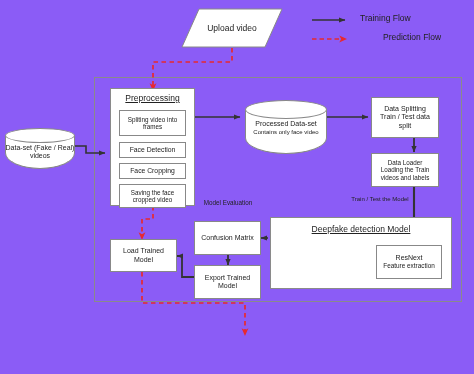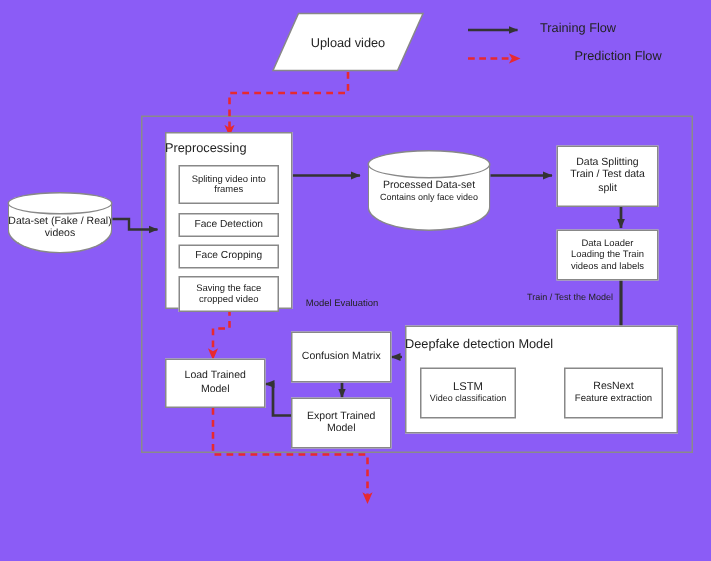--- a/index.html
+++ b/index.html
@@ -45,23 +45,24 @@
 
   
   .frame {
     position: absolute;
     box-sizing: border-box;
     border: 1px solid #8a8a8a;
     background: transparent;
   }
   .frame-title {
     position: absolute;
-    text-align: left;
+    text-align: center;
     color: #222;
     background: transparent;
+    text-decoration: underline;
   }
   .freetext {
     position: absolute;
     text-align: center;
     color: #222;
     line-height: 1.2;
   }
   
   .cyl {
     position: absolute;
@@ -241,24 +242,20 @@
   </div>
 
   <div class="freetext" style="left:342px; top:196px; width:76px; font-size:6px;">
     <span class="t1">Train / Test the</span>
     <span class="t2">Model</span>
   </div>
 
   <div class="frame" style="left:270px; top:217px; width:182px; height:72px; background:#ffffff;"></div>
   <div class="frame-title" style="left:270px; top:224px; width:182px; font-size:8.5px;">Deepfake detection Model</div>
 
-  <div class="node" style="left:280px; top:245px; width:64px; height:34px; font-size:7px;">
-    <span class="t1" style="font-size:7.5px;">LSTM</span>
-    <span class="t2" style="font-size:6px;">Video classification</span>
-  </div>
 
   <div class="node" style="left:376px; top:245px; width:66px; height:34px; font-size:7px;">
     <span class="t1">ResNext</span>
     <span class="t2" style="font-size:6.4px;">Feature extraction</span>
   </div>
 
   <div class="freetext" style="left:194px; top:199px; width:68px; font-size:6.3px;">
     <span class="t1">Model</span>
     <span class="t2">Evaluation</span>
   </div>

